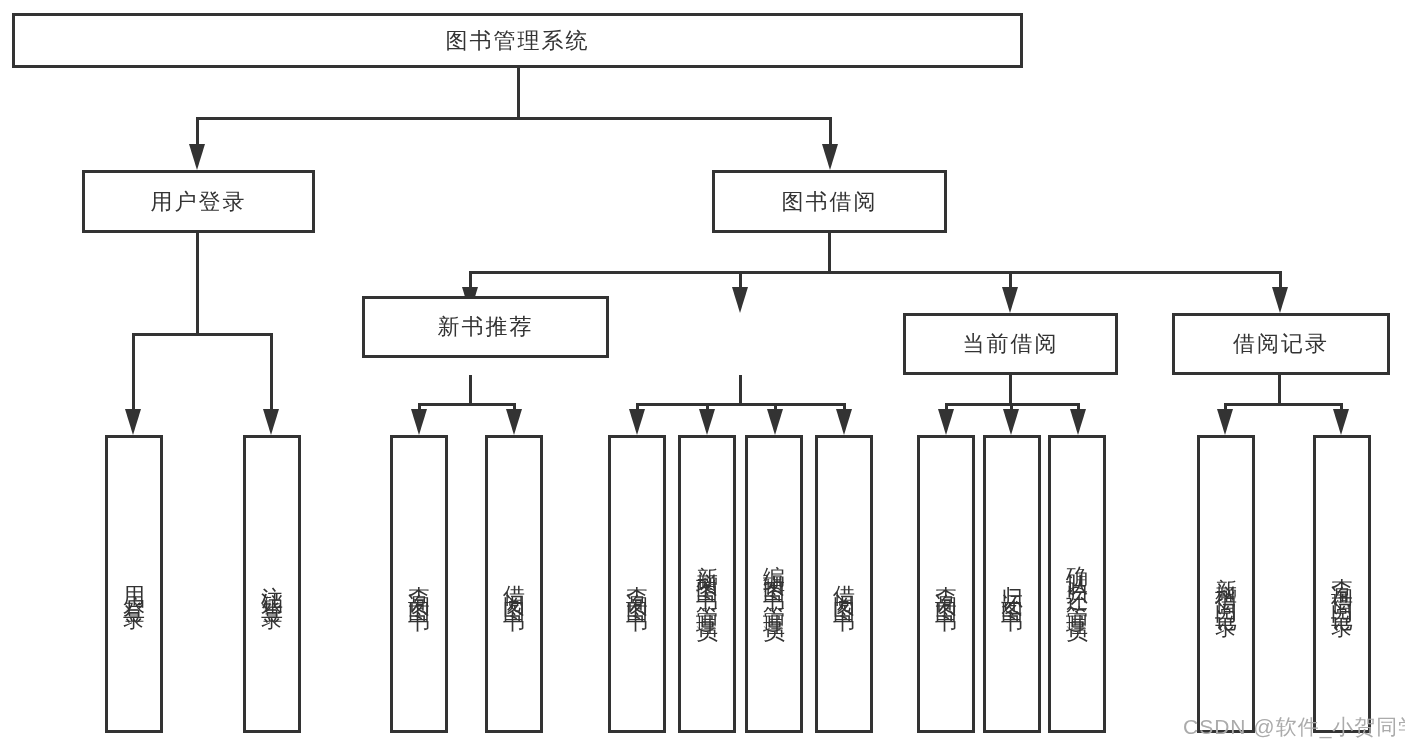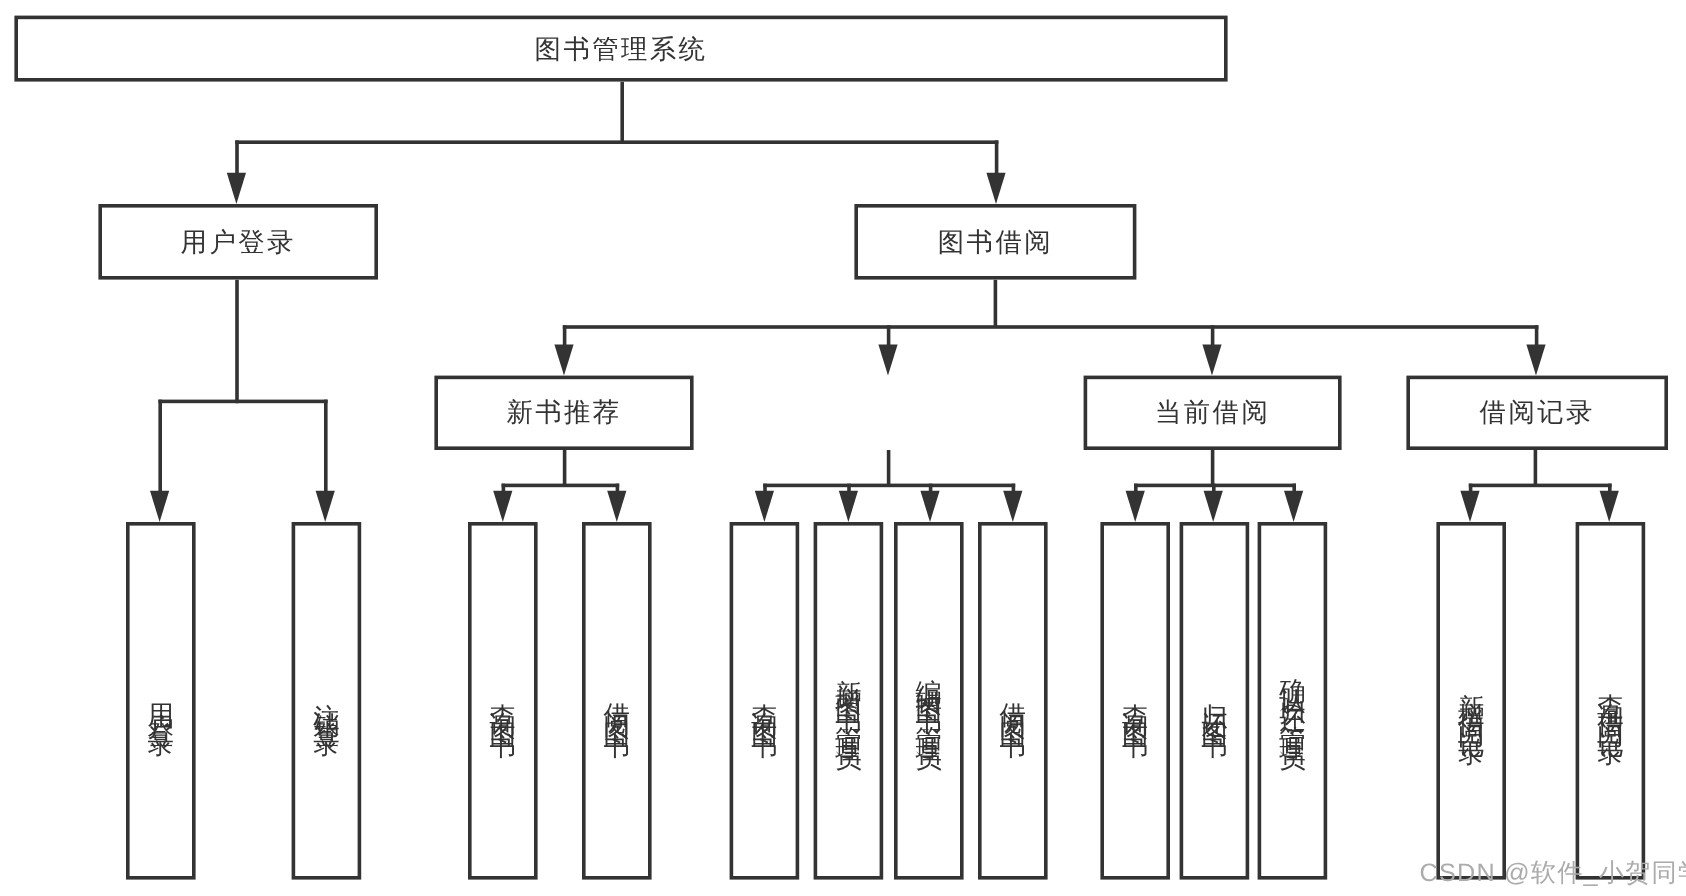--- a/index.html
+++ b/index.html
@@ -95,21 +95,21 @@
   <div class="hl" style="left:469px; top:271px; width:813px;"></div>
   <div class="vl" style="left:469px;  top:271px; height:18px;"></div>
   <div class="vl" style="left:739px;  top:271px; height:18px;"></div>
   <div class="vl" style="left:1009px; top:271px; height:18px;"></div>
   <div class="vl" style="left:1279px; top:271px; height:18px;"></div>
   <div class="arrow" style="left:462px;  top:287px;"></div>
   <div class="arrow" style="left:732px;  top:287px;"></div>
   <div class="arrow" style="left:1002px; top:287px;"></div>
   <div class="arrow" style="left:1272px; top:287px;"></div>
 
-  <div class="hbox" style="left:362px; top:313px; width:216px; height:62px;justify-content:center;">
+  <div class="hbox" style="left:362px; top:296px; width:247px; height:62px;justify-content:center;">
     <span>新书推荐</span>
   </div>
   <div class="hbox" style="left:903px; top:313px; width:215px; height:62px;">
     <span>当前借阅</span>
   </div>
   <div class="hbox" style="left:1172px; top:313px; width:218px; height:62px;">
     <span>借阅记录</span>
   </div>
 
   <div class="vl" style="left:469px; top:375px; height:30px;"></div>

